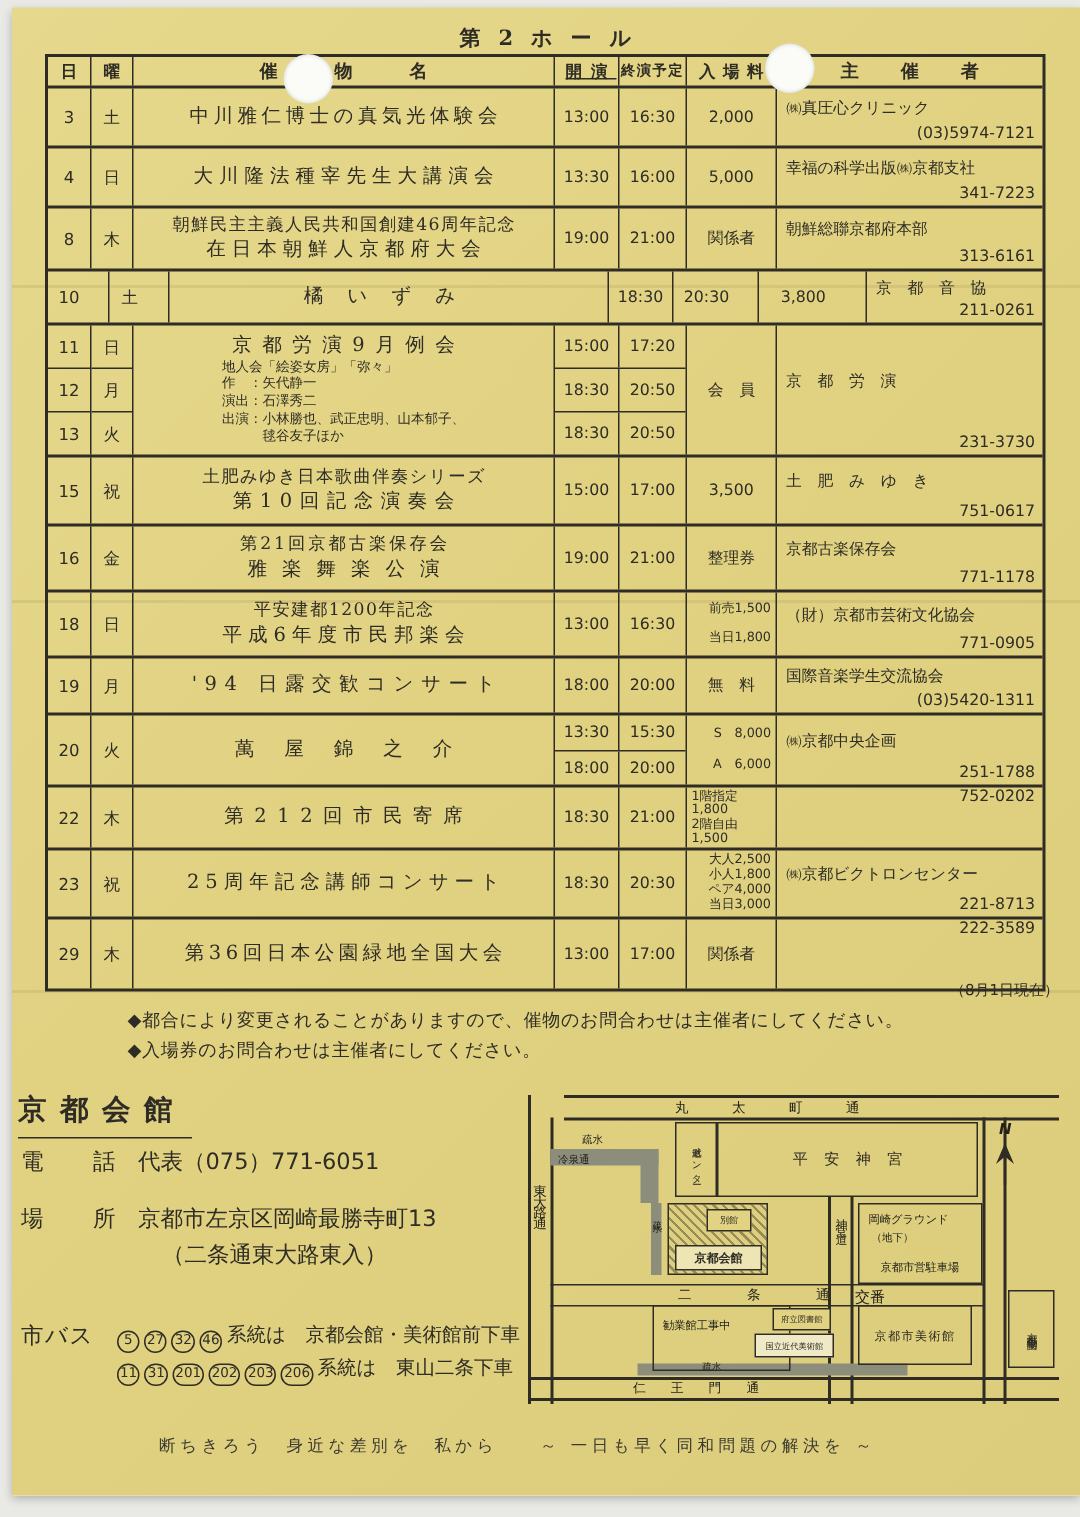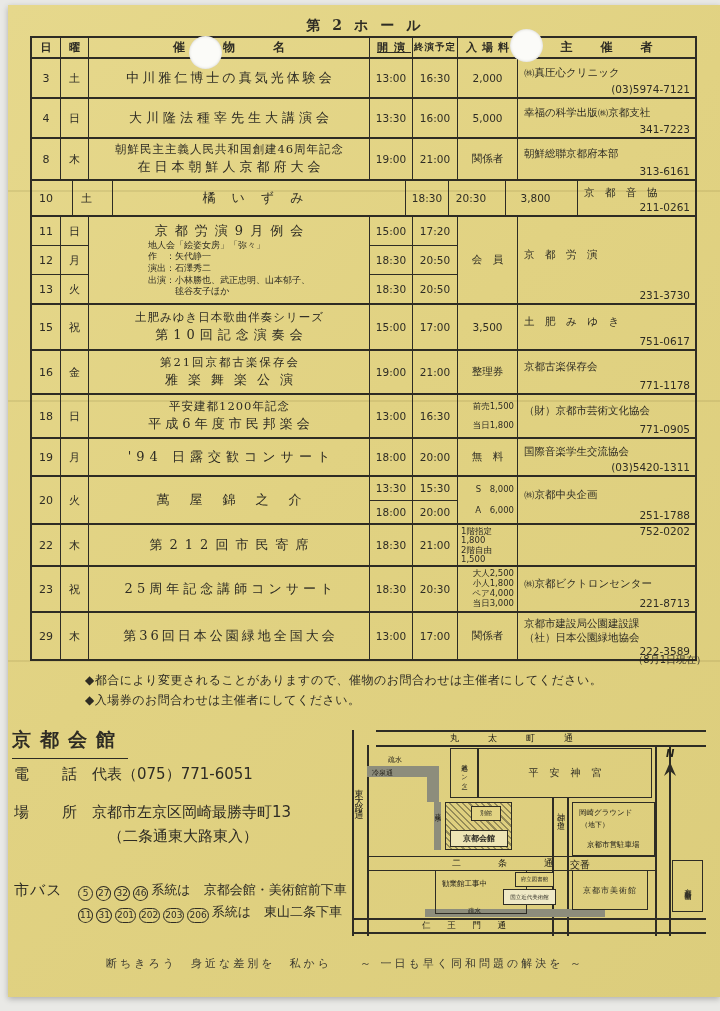--- a/index.html
+++ b/index.html
@@ -458,24 +458,20 @@
           <div class="col ctimes cstack">
             <div class="tpair">
               <div class="tstart">13:00</div>
               <div class="tend">17:00</div>
             </div>
           </div>
           <div class="col cfee">
             <div class="feeline">関係者</div>
           </div>
           <div class="col corg">
-            <div class="orgnames">
-              <div class="orgline">京都市建設局公園建設課</div>
-              <div class="orgline">（社）日本公園緑地協会</div>
-            </div>
             <div class="phone">222-3589</div>
           </div>
         </div>
       </div>
   </div>
 
   <div class="asof">（8月1日現在）</div>
   <div class="note" style="top:667px">◆都合により変更されることがありますので、催物のお問合わせは主催者にしてください。</div>
   <div class="note" style="top:687px">◆入場券のお問合わせは主催者にしてください。</div>
 

